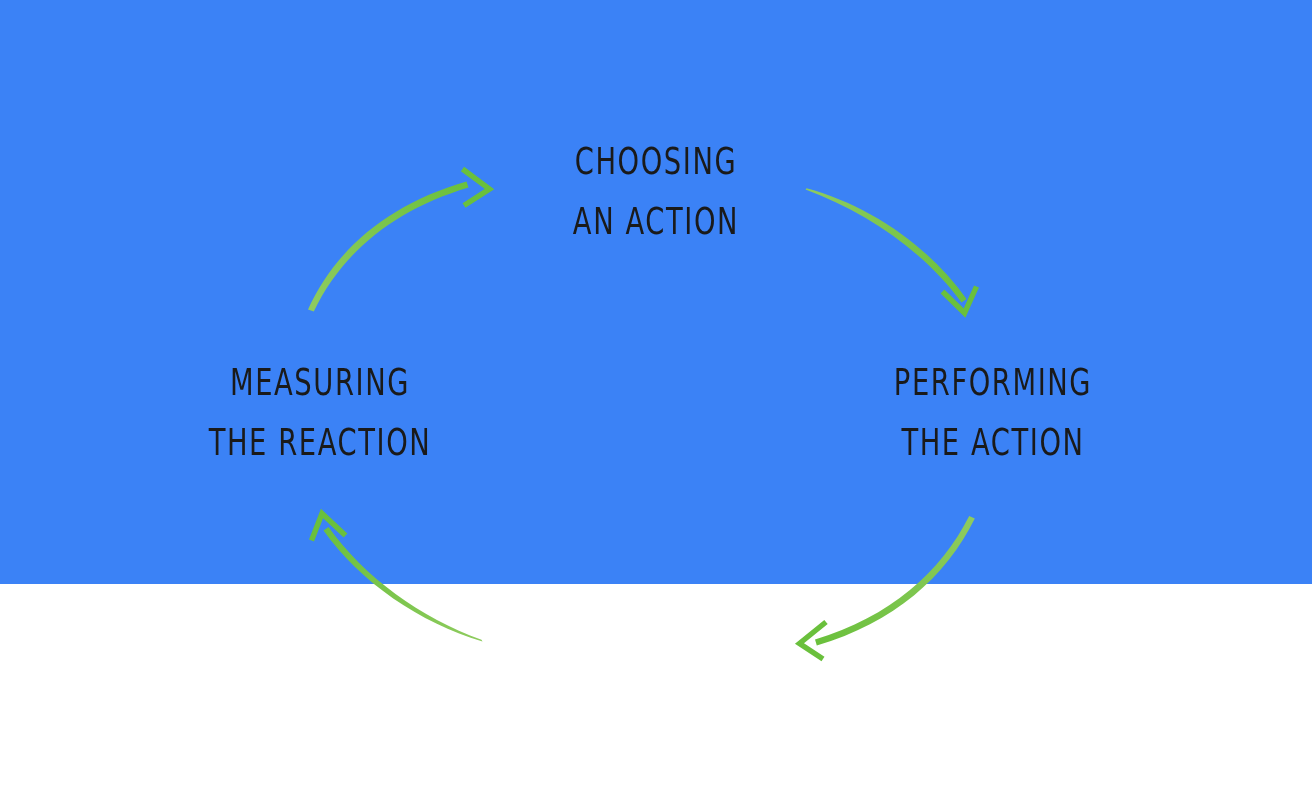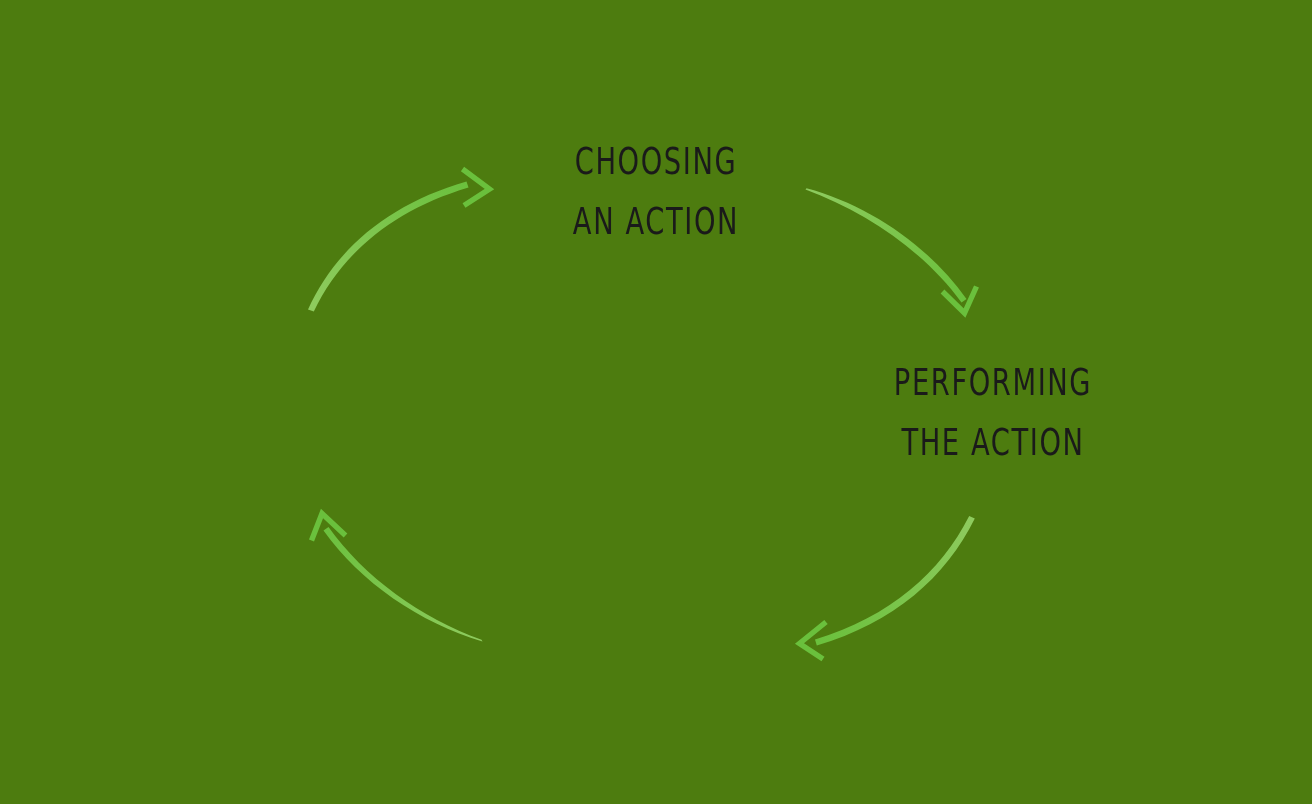--- a/index.html
+++ b/index.html
@@ -9,22 +9,22 @@
   }
   body {
     width: 1312px;
     height: 812px;
     overflow: hidden;
     font-family: "DejaVu Sans Condensed", "Liberation Sans Narrow", "Liberation Sans", sans-serif;
   }
   #cycle-diagram {
     position: relative;
     width: 1312px;
-    height: 804px;
-    background: #4d7c0f;
+    height: 584px;
+    background: #3b82f6;
   }
   #arrow-layer {
     position: absolute;
     left: 0;
     top: 0;
     width: 1312px;
     height: 812px;
   }
   .node-label {
     position: absolute;
@@ -128,14 +128,18 @@
     <span class="lbl-line">CHOOSING</span>
     <span class="lbl-line">AN ACTION</span>
   </div>
 
   <div class="node-label" id="node-performing">
     <span class="lbl-line">PERFORMING</span>
     <span class="lbl-line">THE ACTION</span>
   </div>
 
 
+  <div class="node-label" id="node-measuring">
+    <span class="lbl-line">MEASURING</span>
+    <span class="lbl-line">THE REACTION</span>
+  </div>
 
 </div>
 
 </body></html>

